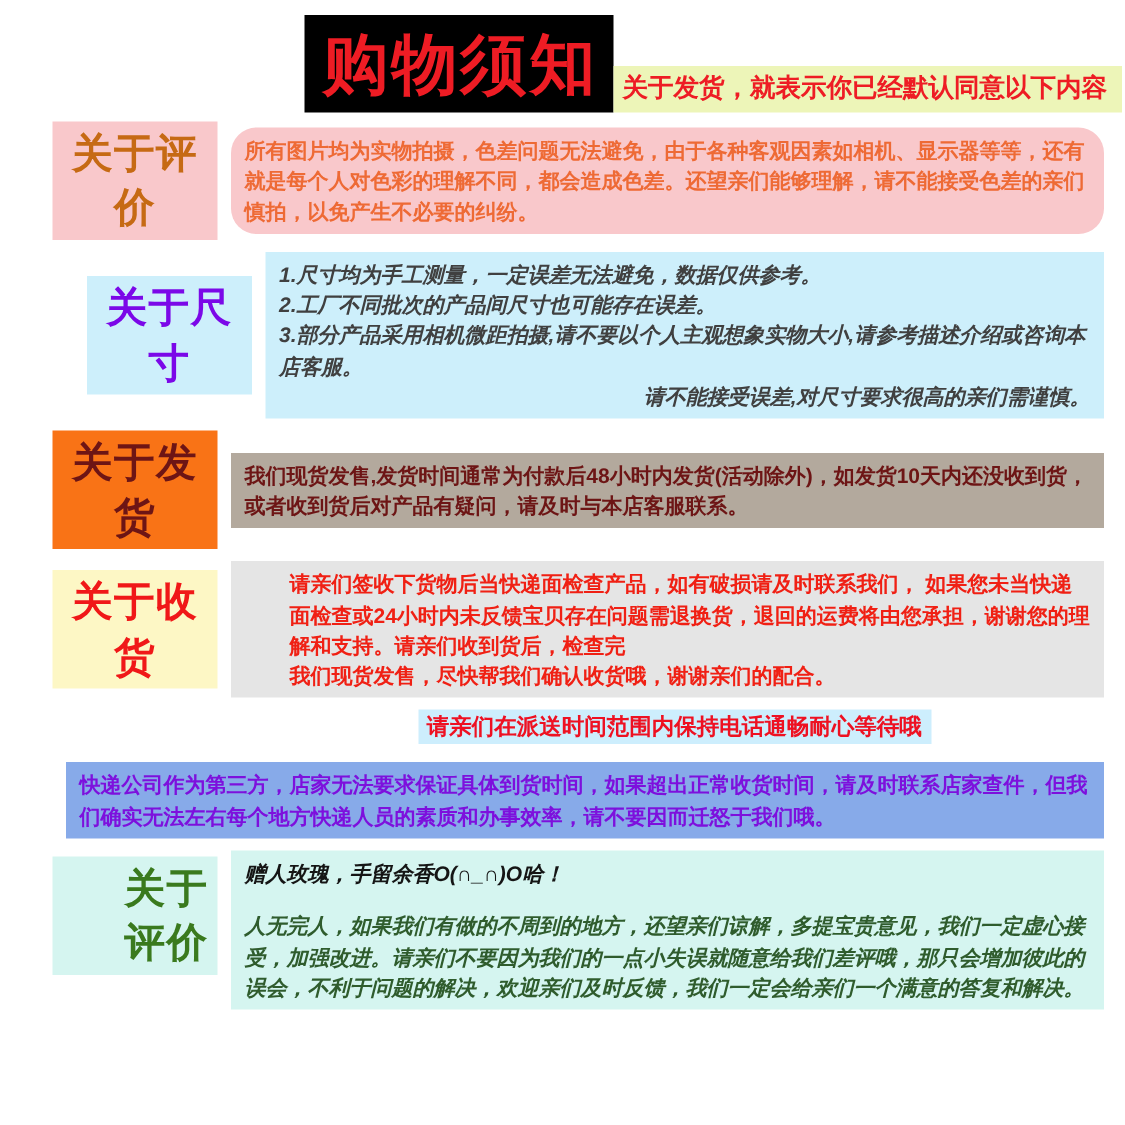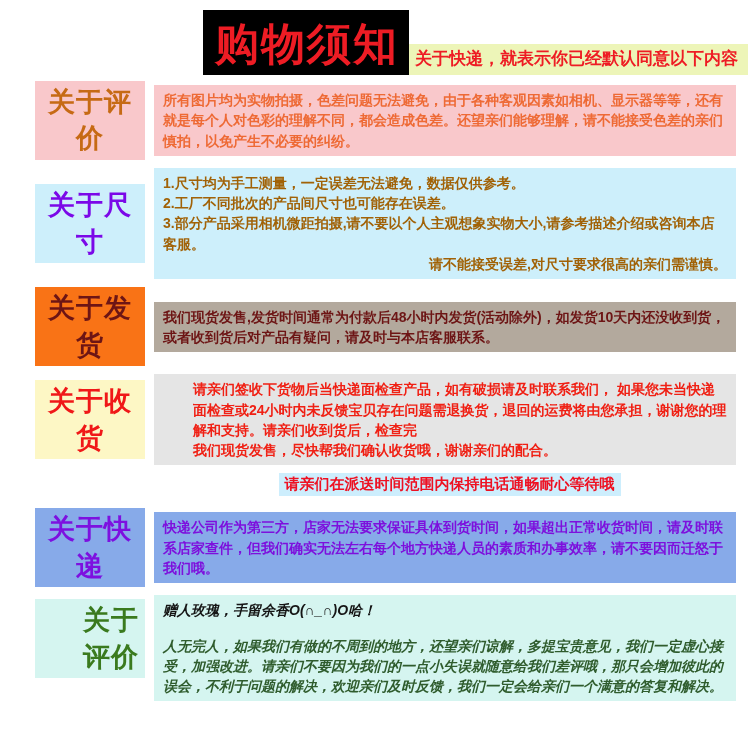--- a/index.html
+++ b/index.html
@@ -38,32 +38,32 @@
   .notice-text { display: inline-block; font-size: 15px; padding: 2px 6px; }
 </style>
 </head>
 <body>
 
 <div class="page">
   <div class="header">
     <div class="title-box">
       <span class="title">购物须知</span>
     </div>
-    <div class="subtitle-box">关于快递，就表示你已经默认同意以下内容</div>
+    <div class="subtitle-box">关于发货，就表示你已经默认同意以下内容</div>
   </div>
   <div class="main">
       <div class="row">
         <div class="label" style="background: rgb(249, 200, 203); color: rgb(198, 106, 20);">关于评价</div>
-        <div class="content" style="background: rgb(249, 200, 203); color: rgb(238, 106, 53);">
+        <div class="content" style="background: rgb(249, 200, 203); color: rgb(238, 106, 53); border-radius: 17px;">
           <span class="line">所有图片均为实物拍摄，色差问题无法避免，由于各种客观因素如相机、显示器等等，还有就是每个人对色彩的理解不同，都会造成色差。还望亲们能够理解，请不能接受色差的亲们慎拍，以免产生不必要的纠纷。</span>
         </div>
       </div>
       <div class="row">
-        <div class="label" style="background: rgb(205, 239, 251); color: rgb(123, 8, 232);">关于尺寸</div>
-        <div class="content" style="background: rgb(205, 239, 251); color: #a16207;">
+        <div class="label" style="background: rgb(205, 239, 251); color: rgb(123, 8, 232); margin-left: 23px;">关于尺寸</div>
+        <div class="content" style="background: rgb(205, 239, 251); color: #404040; font-style: italic;">
           <span class="line">1.尺寸均为手工测量，一定误差无法避免，数据仅供参考。</span>
           <span class="line">2.工厂不同批次的产品间尺寸也可能存在误差。</span>
           <span class="line">3.部分产品采用相机微距拍摄,请不要以个人主观想象实物大小,请参考描述介绍或咨询本店客服。</span>
           <span class="line right">请不能接受误差,对尺寸要求很高的亲们需谨慎。</span>
         </div>
       </div>
       <div class="row">
         <div class="label" style="background: #f97316; color: rgb(109, 21, 21);">关于发货</div>
         <div class="content" style="background: rgb(179, 169, 157); color: rgb(109, 21, 21);">
           <span class="line">我们现货发售,发货时间通常为付款后48小时内发货(活动除外)，如发货10天内还没收到货，或者收到货后对产品有疑问，请及时与本店客服联系。</span>
@@ -74,21 +74,20 @@
         <div class="content" style="background: #e5e5e5; color: rgb(240, 32, 20); padding-left: 39px;">
           <span class="line">请亲们签收下货物后当快递面检查产品，如有破损请及时联系我们，  如果您未当快递面检查或24小时内未反馈宝贝存在问题需退换货，退回的运费将由您承担，谢谢您的理解和支持。请亲们收到货后，检查完</span>
           <span class="line">我们现货发售，尽快帮我们确认收货哦，谢谢亲们的配合。</span>
         </div>
       </div>
       <div class="notice-row">
         <span class="notice-spacer"></span>
         <div class="notice-area"><span class="notice-text" style="background: rgb(205, 238, 253); color: rgb(238, 17, 34);">请亲们在派送时间范围内保持电话通畅耐心等待哦</span></div>
       </div>
       <div class="row">
-        <div class="label" style="background: rgb(135, 170, 233); color: rgb(125, 16, 224);">关于快递</div>
         <div class="content" style="background: rgb(135, 170, 233); color: rgb(125, 16, 221);">
           <span class="line">快递公司作为第三方，店家无法要求保证具体到货时间，如果超出正常收货时间，请及时联系店家查件，但我们确实无法左右每个地方快递人员的素质和办事效率，请不要因而迁怒于我们哦。</span>
         </div>
       </div>
       <div class="row align-top">
         <div class="label" style="background: rgb(213, 245, 240); color: rgb(58, 122, 30);">关于评价</div>
         <div class="content" style="background: rgb(213, 245, 240); color: rgb(47, 92, 45);">
           <p class="paragraph" style="color: rgb(21, 21, 21);">赠人玫瑰，手留余香O(∩_∩)O哈！</p>
           <p class="paragraph" style="color: rgb(47, 92, 45);">人无完人，如果我们有做的不周到的地方，还望亲们谅解，多提宝贵意见，我们一定虚心接受，加强改进。请亲们不要因为我们的一点小失误就随意给我们差评哦，那只会增加彼此的误会，不利于问题的解决，欢迎亲们及时反馈，我们一定会给亲们一个满意的答复和解决。</p>
         </div>

